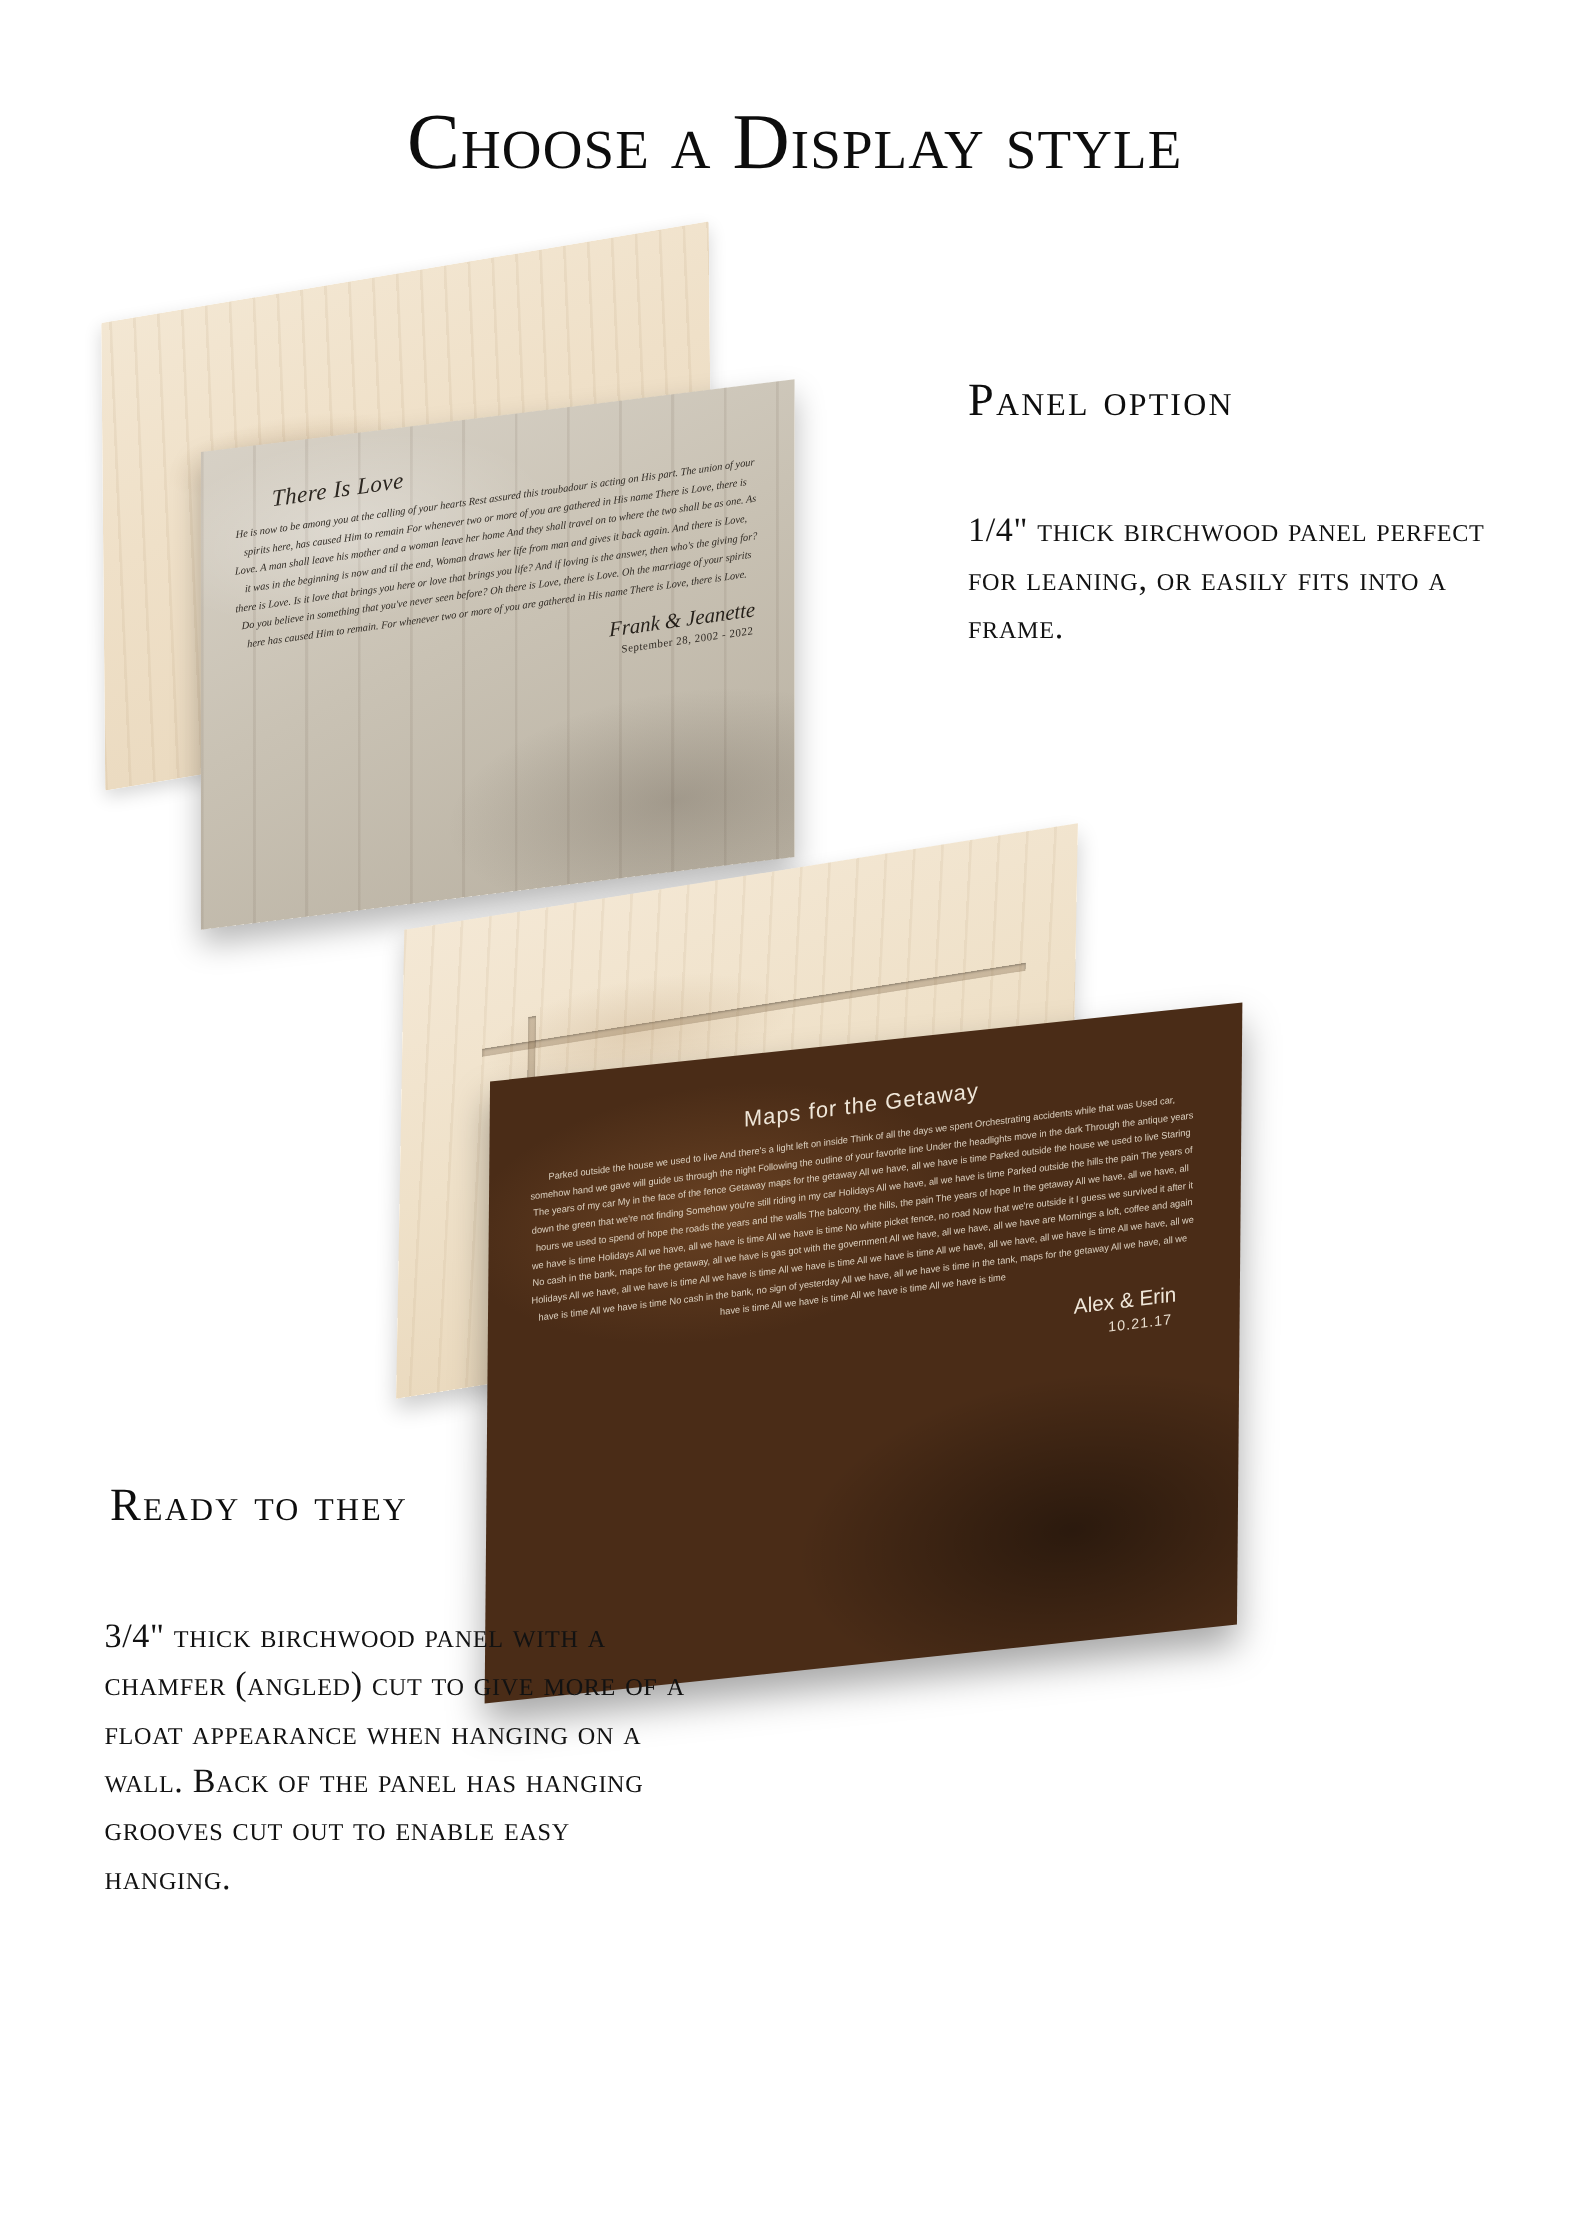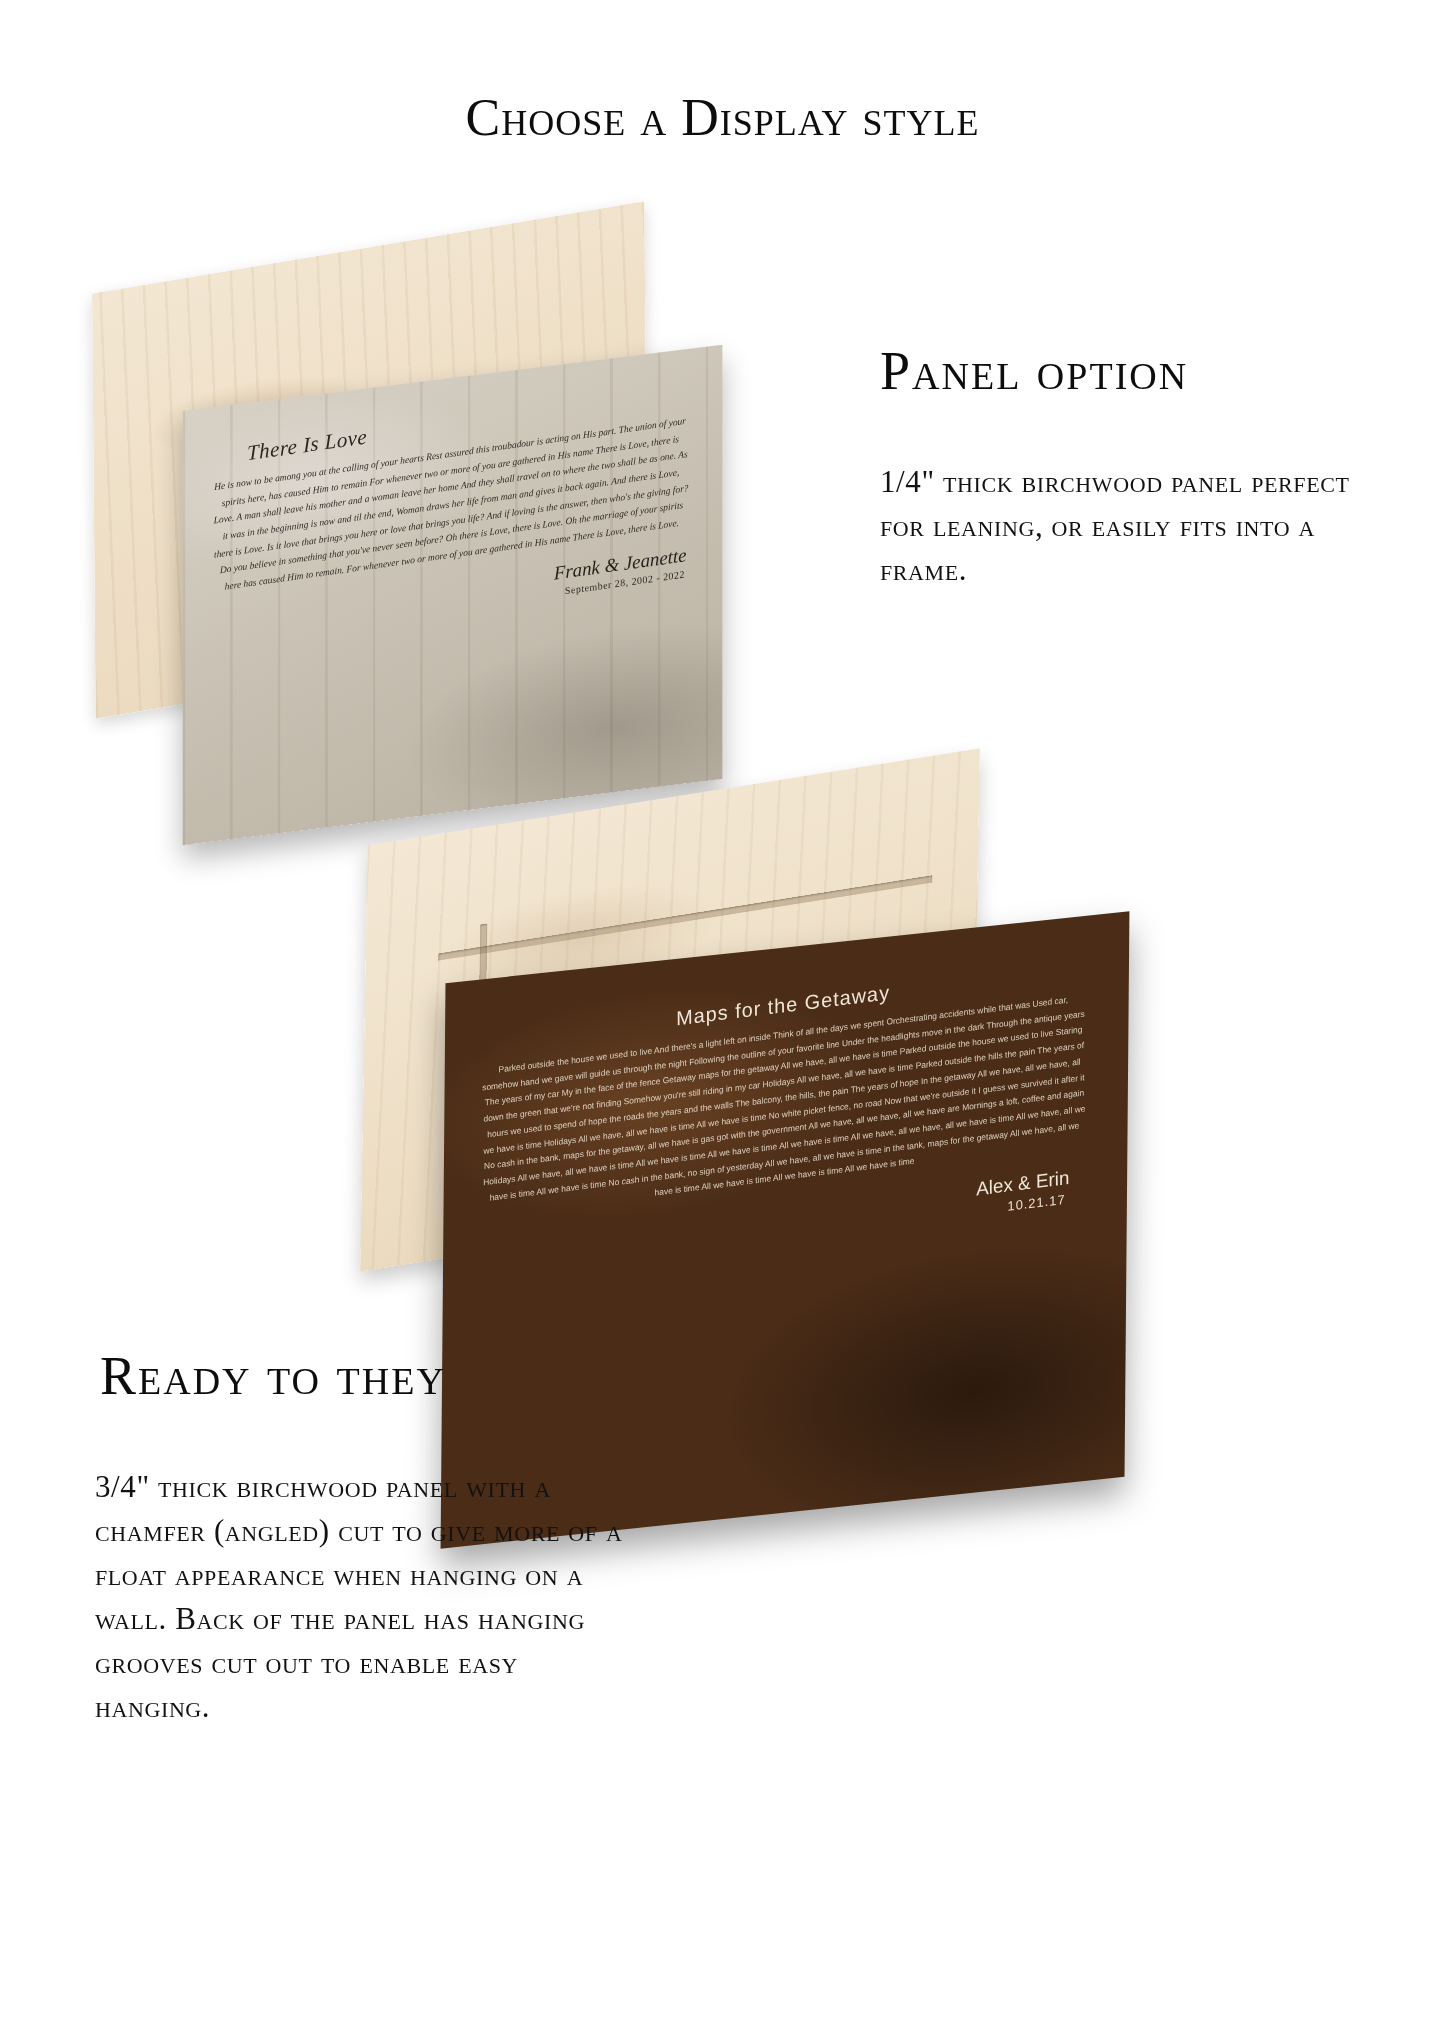--- a/index.html
+++ b/index.html
@@ -17,33 +17,33 @@
   }
 
   
   .page-title {
     position: absolute;
     top: 88px;
     left: 0;
     width: 100%;
     text-align: center;
     font-family: "Liberation Serif", serif;
-    font-size: 52px;
+    font-size: 72px;
     font-weight: 400;
     letter-spacing: 1px;
     color: #0d0d0d;
     font-variant: small-caps;
     white-space: nowrap;
   }
 
   
   .section-heading {
     position: absolute;
     font-family: "Liberation Serif", serif;
-    font-size: 54px;
+    font-size: 42px;
     font-variant: small-caps;
     letter-spacing: 2px;
     color: #0d0d0d;
     white-space: nowrap;
   }
   .section-body {
     position: absolute;
     font-family: "Liberation Serif", serif;
     font-size: 31px;
     line-height: 1.42;

